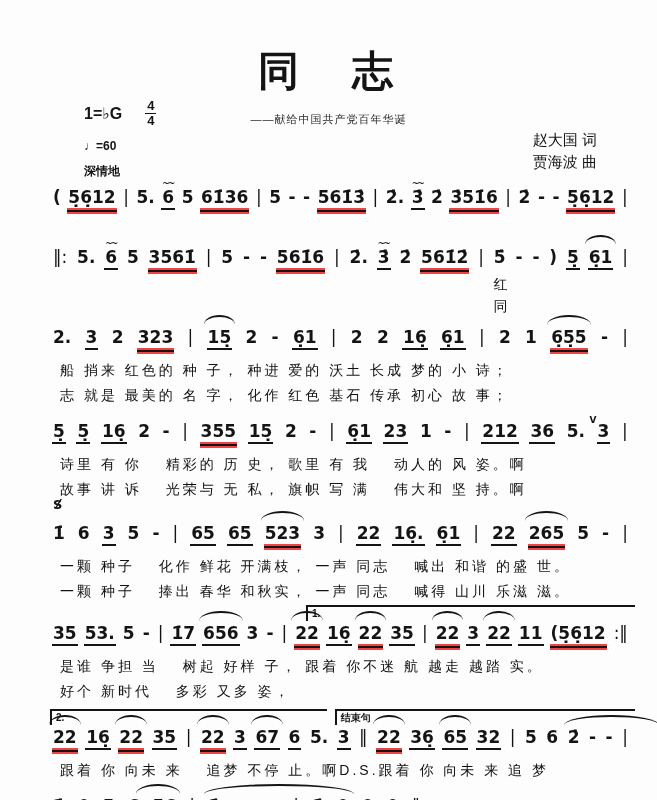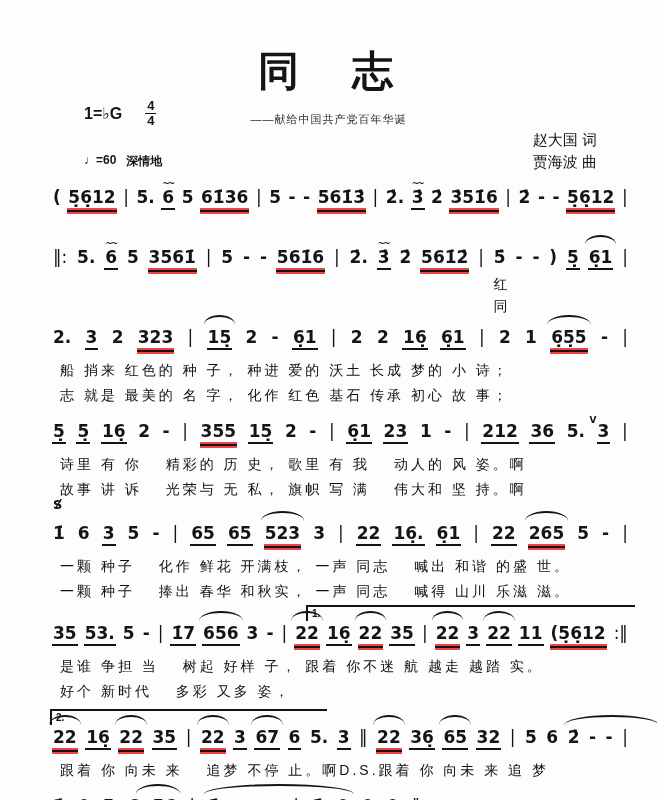--- a/index.html
+++ b/index.html
@@ -7,21 +7,21 @@
         font-family:"Liberation Sans","DejaVu Sans",sans-serif;color:#141414;overflow:hidden;}
   .title{position:absolute;top:44px;left:0;right:0;text-align:center;
          font-size:41px;font-weight:bold;letter-spacing:6px;font-family:Liberation Mono, monospace;}
   .keytime{position:absolute;top:100px;left:84px;font-size:16px;font-weight:bold;display:flex;align-items:center;gap:23px;}
   .timesig{display:inline-flex;flex-direction:column;align-items:center;font-size:13px;line-height:12px;font-weight:bold;}
   .timesig .num{border-bottom:1.5px solid #141414;padding:0 2px 1px;}
   .timesig .den{padding-top:1px;}
   .dedication{position:absolute;top:112px;left:0;right:0;text-align:center;
               font-size:11px;font-weight:normal;letter-spacing:1px;color:#2a2a2a;}
   .credits{position:absolute;top:129px;right:60px;text-align:center;font-size:15px;line-height:22px;}
-  .temporow{position:absolute;top:153px;left:84px;font-size:12px;font-weight:bold;display:flex;gap:10px;}
+  .temporow{position:absolute;top:139px;left:84px;font-size:12px;font-weight:bold;display:flex;gap:10px;flex-direction:column;}
   
   .score{position:absolute;top:186px;left:52px;right:28px;}
   .system{position:relative;}
   .notes{display:flex;justify-content:space-between;align-items:baseline;
          font-family:"DejaVu Sans",sans-serif;font-size:17px;font-weight:bold;line-height:22px;}
   .tok{position:relative;white-space:nowrap;padding:0 1px;}
   .bar{font-weight:normal;}
   .u1{border-bottom:2px solid #141414;}
   .u2{border-bottom:6px solid #ef4444;}
   .u2::after{content:"";position:absolute;left:0;right:0;bottom:-4px;border-bottom:2px solid #141414;}
@@ -238,20 +238,21 @@
           <span class="tok u1">22<i class="arc"></i></span>
           <span class="tok u1">11</span>
           <span class="tok u2">(5̣6̣12</span>
           <span class="tok bar">:‖</span>
         </div>
         <div class="lyrics">是谁 争担 当　 树起 好样 子， 跟着 你不迷 航 越走 越踏 实。</div>
         <div class="lyrics">好个 新时代　 多彩 又多 姿，</div>
       </div>
       <div class="system sys7">
         <div class="volta v2">2.</div>
+        <div class="volta vend">结束句</div>
         <div class="notes">
           <span class="tok u2">22<i class="arc"></i></span>
           <span class="tok u1">16̣</span>
           <span class="tok u2">22<i class="arc"></i></span>
           <span class="tok u1">35</span>
           <span class="tok bar">|</span>
           <span class="tok u2">22<i class="arc"></i></span>
           <span class="tok u1">3</span>
           <span class="tok u1">67<i class="arc"></i></span>
           <span class="tok u1">6</span>

